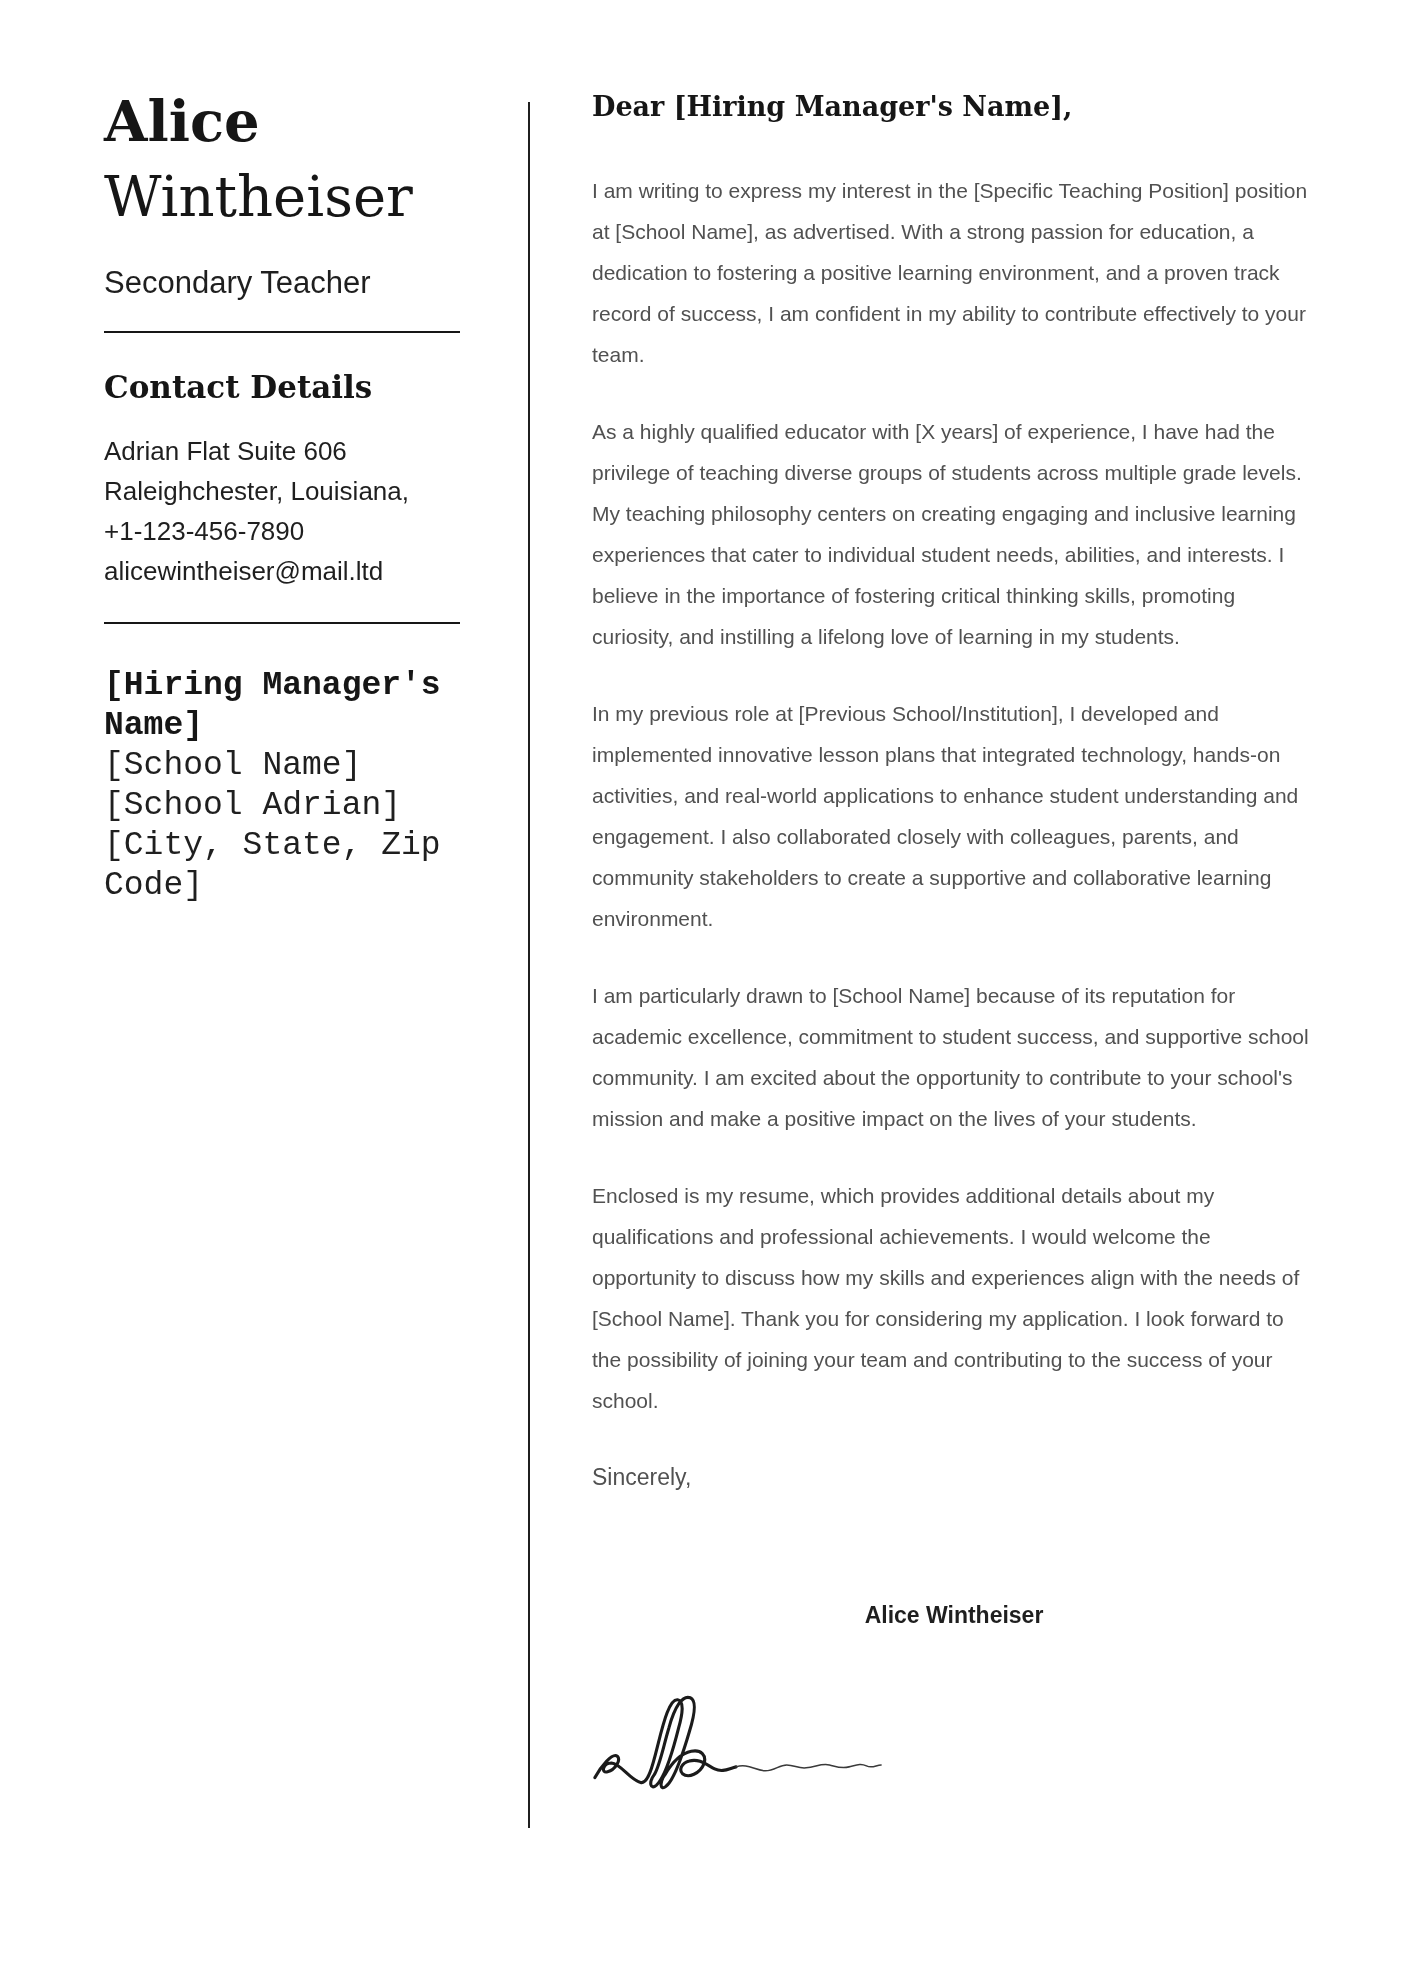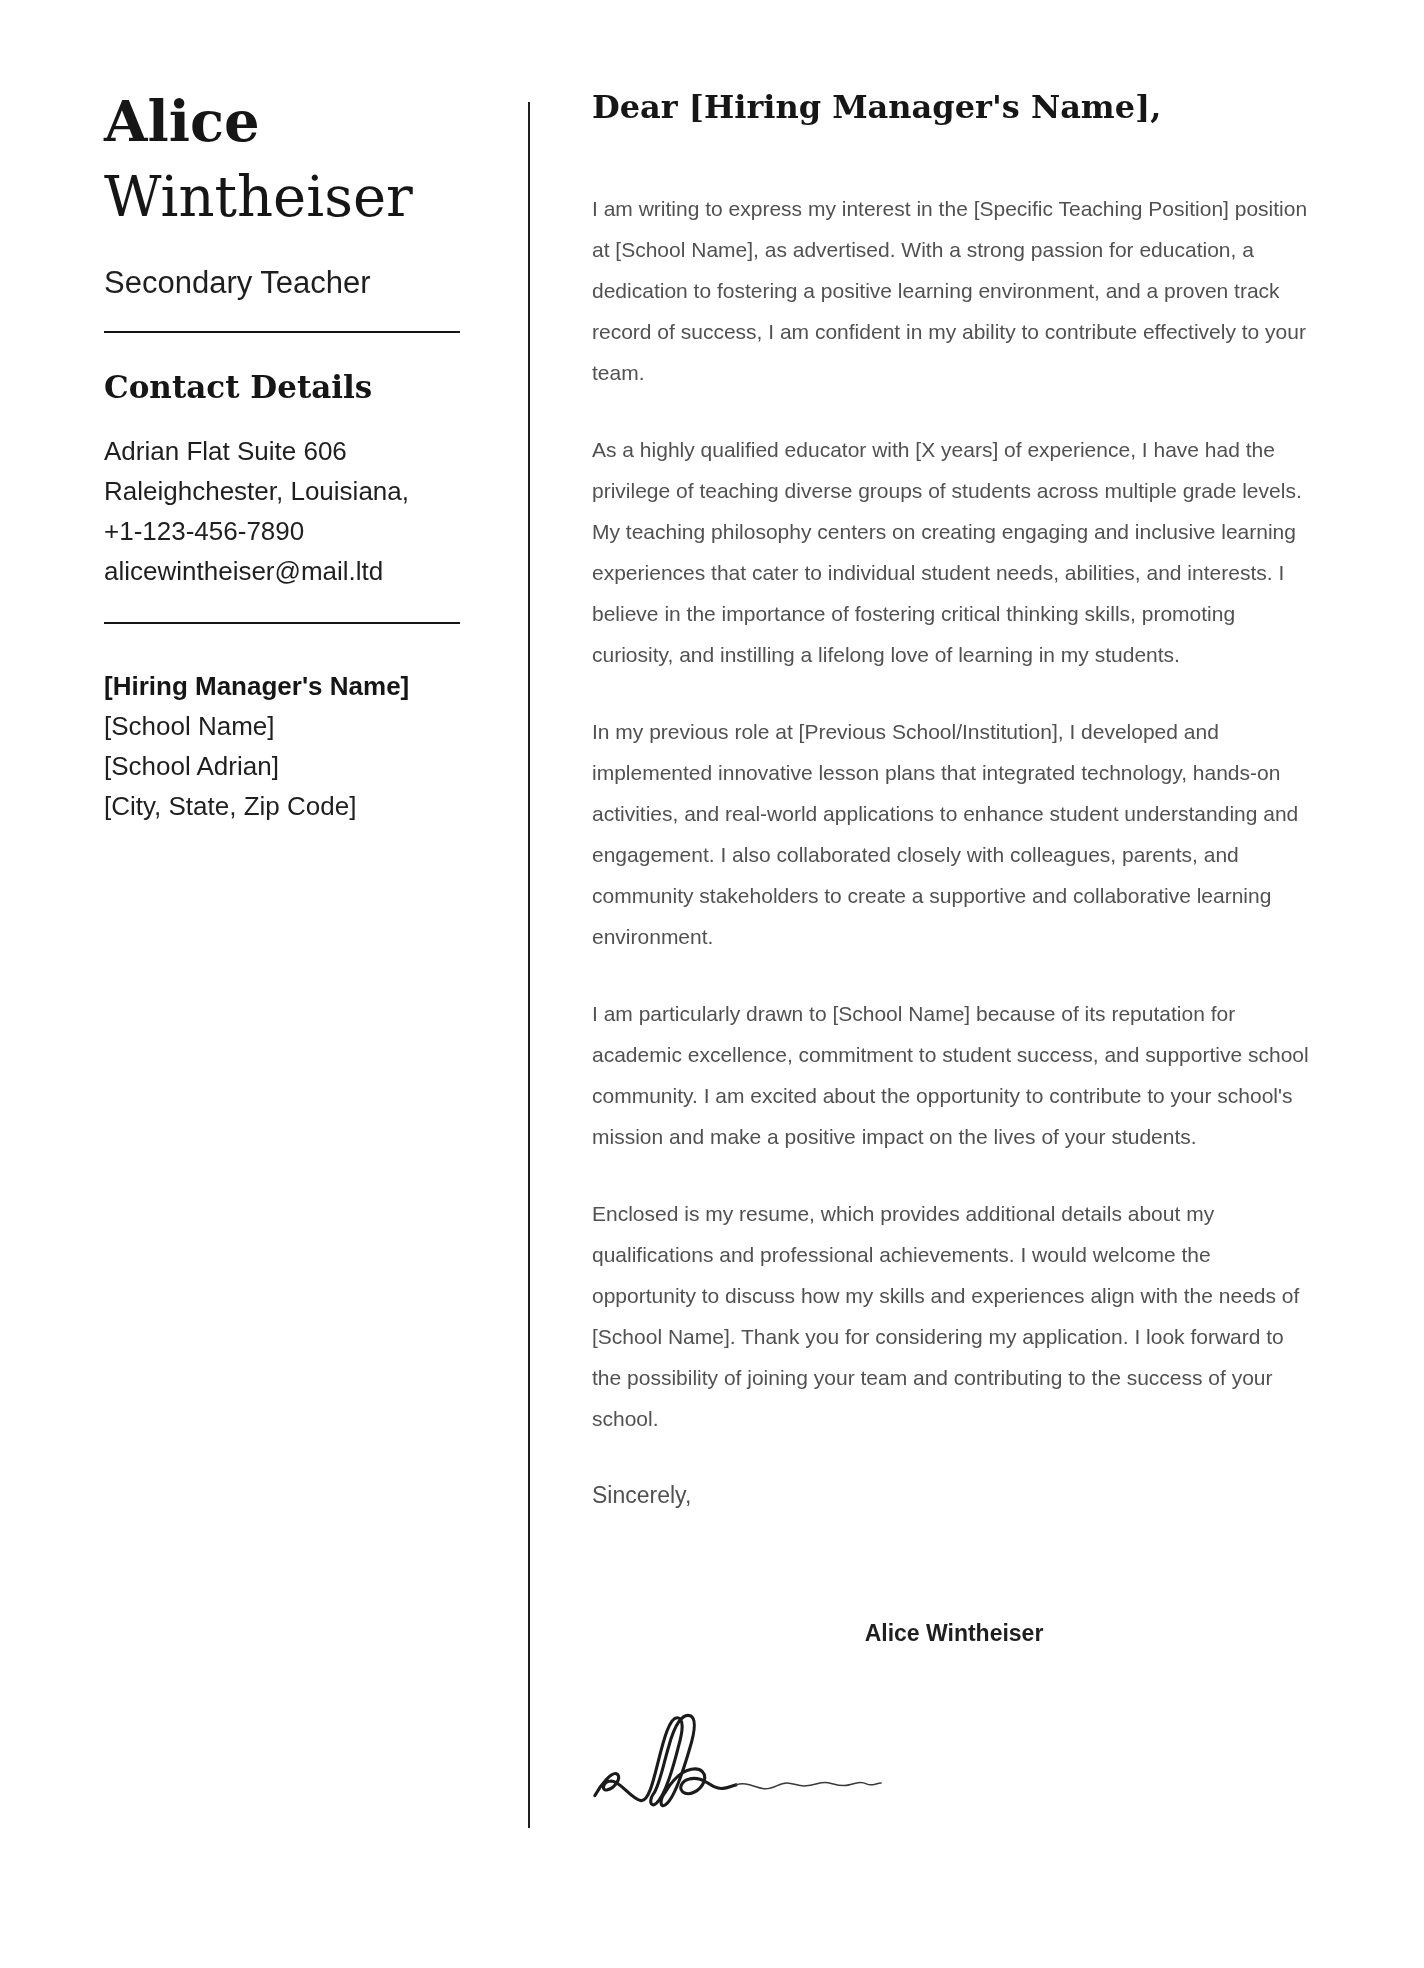--- a/index.html
+++ b/index.html
@@ -56,23 +56,24 @@
   }
   .contact-list { margin-top: 24px; }
   .contact-line {
     font-size: 26px;
     line-height: 40px;
     color: #1f1f1f;
   }
   .rule-bottom { margin-top: 31px; }
   .recipient { margin-top: 42px; }
   .recipient-line {
-    font-size: 26px;
+    font-size: 33px;
     line-height: 40px;
     color: #1f1f1f;
+    font-family: Liberation Mono, monospace;
   }
   .recipient-line.bold { font-weight: 700; color: #161616; }
 
   
   .divider {
     position: absolute;
     left: 528px;
     top: 102px;
     width: 2px;
     height: 1812px;
@@ -82,24 +83,24 @@
   
   .main {
     position: absolute;
     left: 592px;
     top: 90px;
     width: 724px;
   }
   .greeting {
     font-family: "DejaVu Serif", serif;
     font-weight: 700;
-    font-size: 32px;
+    font-size: 27px;
     line-height: 34px;
     color: #161616;
-    margin: 0 0 64px 0;
+    margin: 0 0 46px 0;
   }
   .para {
     font-size: 21px;
     line-height: 41px;
     color: #515151;
     margin: 0 0 36px 0;
   }
   .closing {
     font-size: 23px;
     line-height: 41px;

